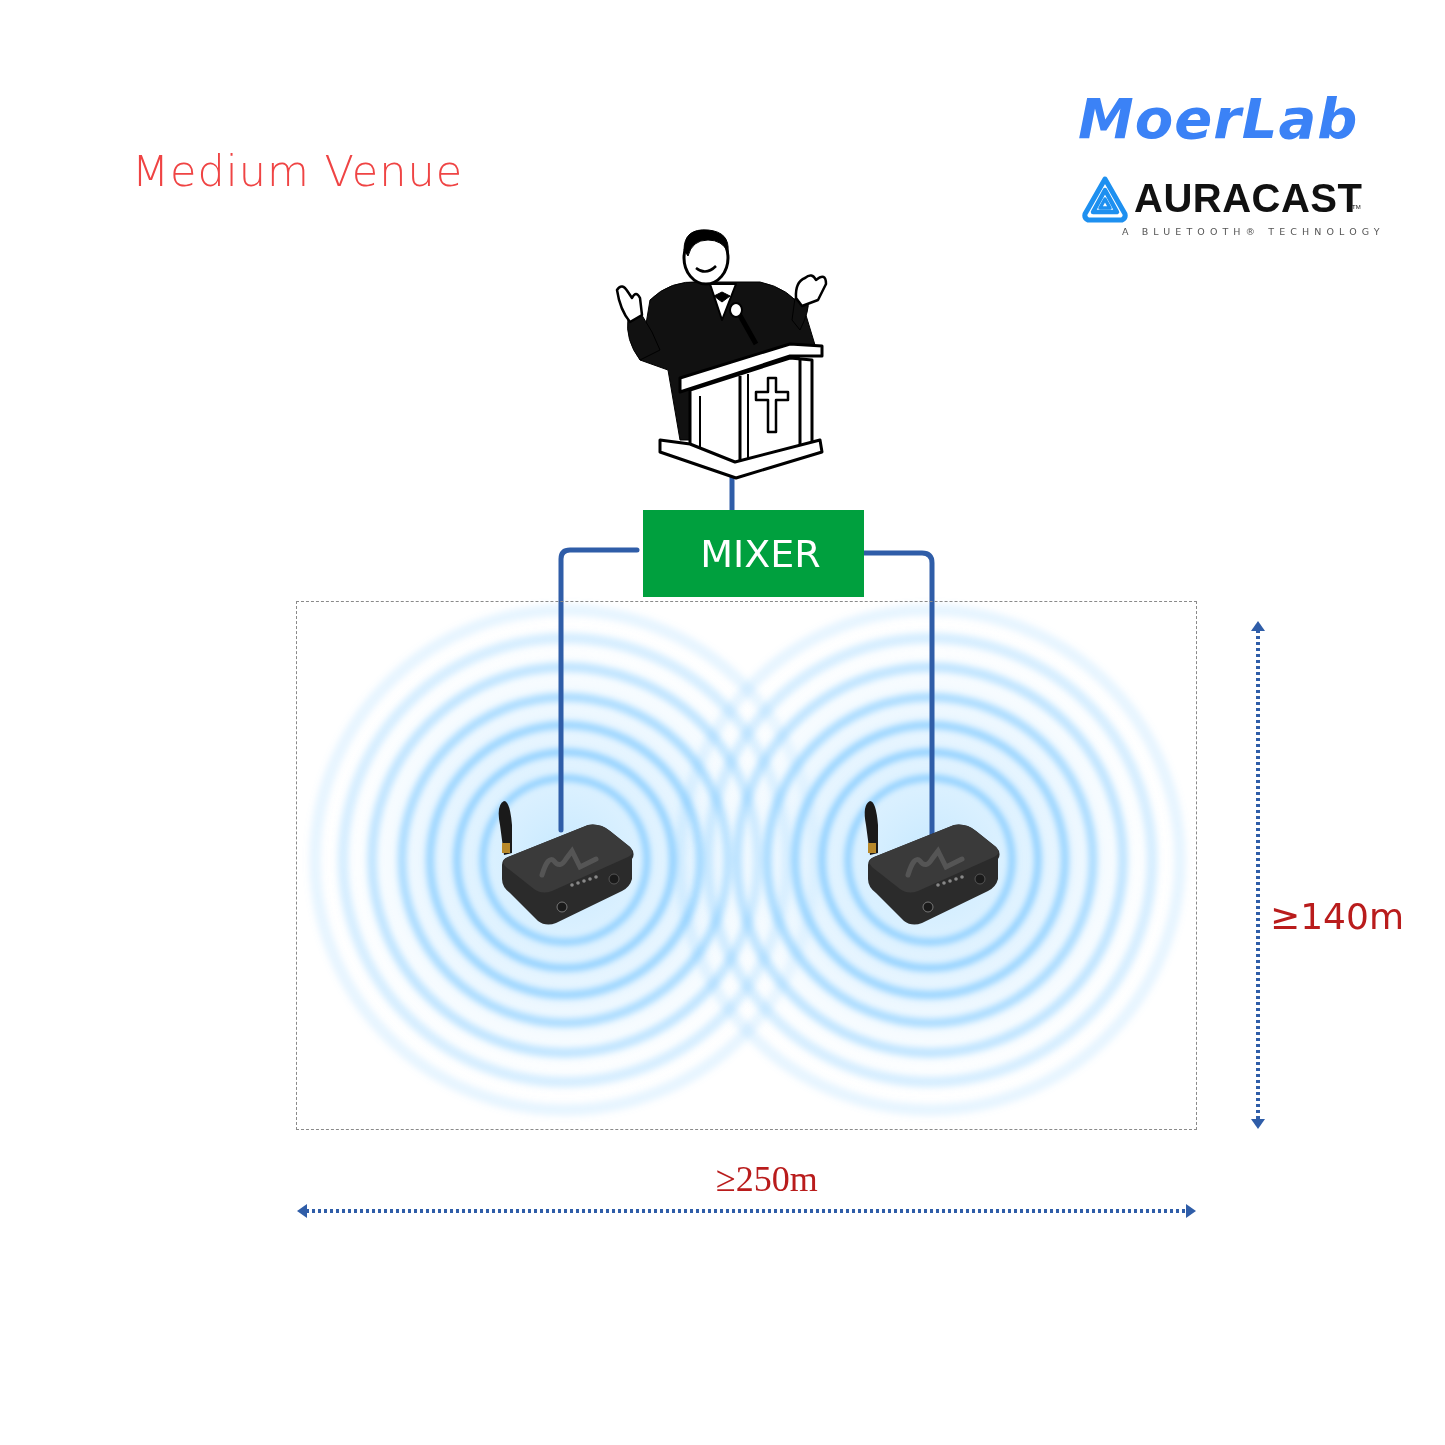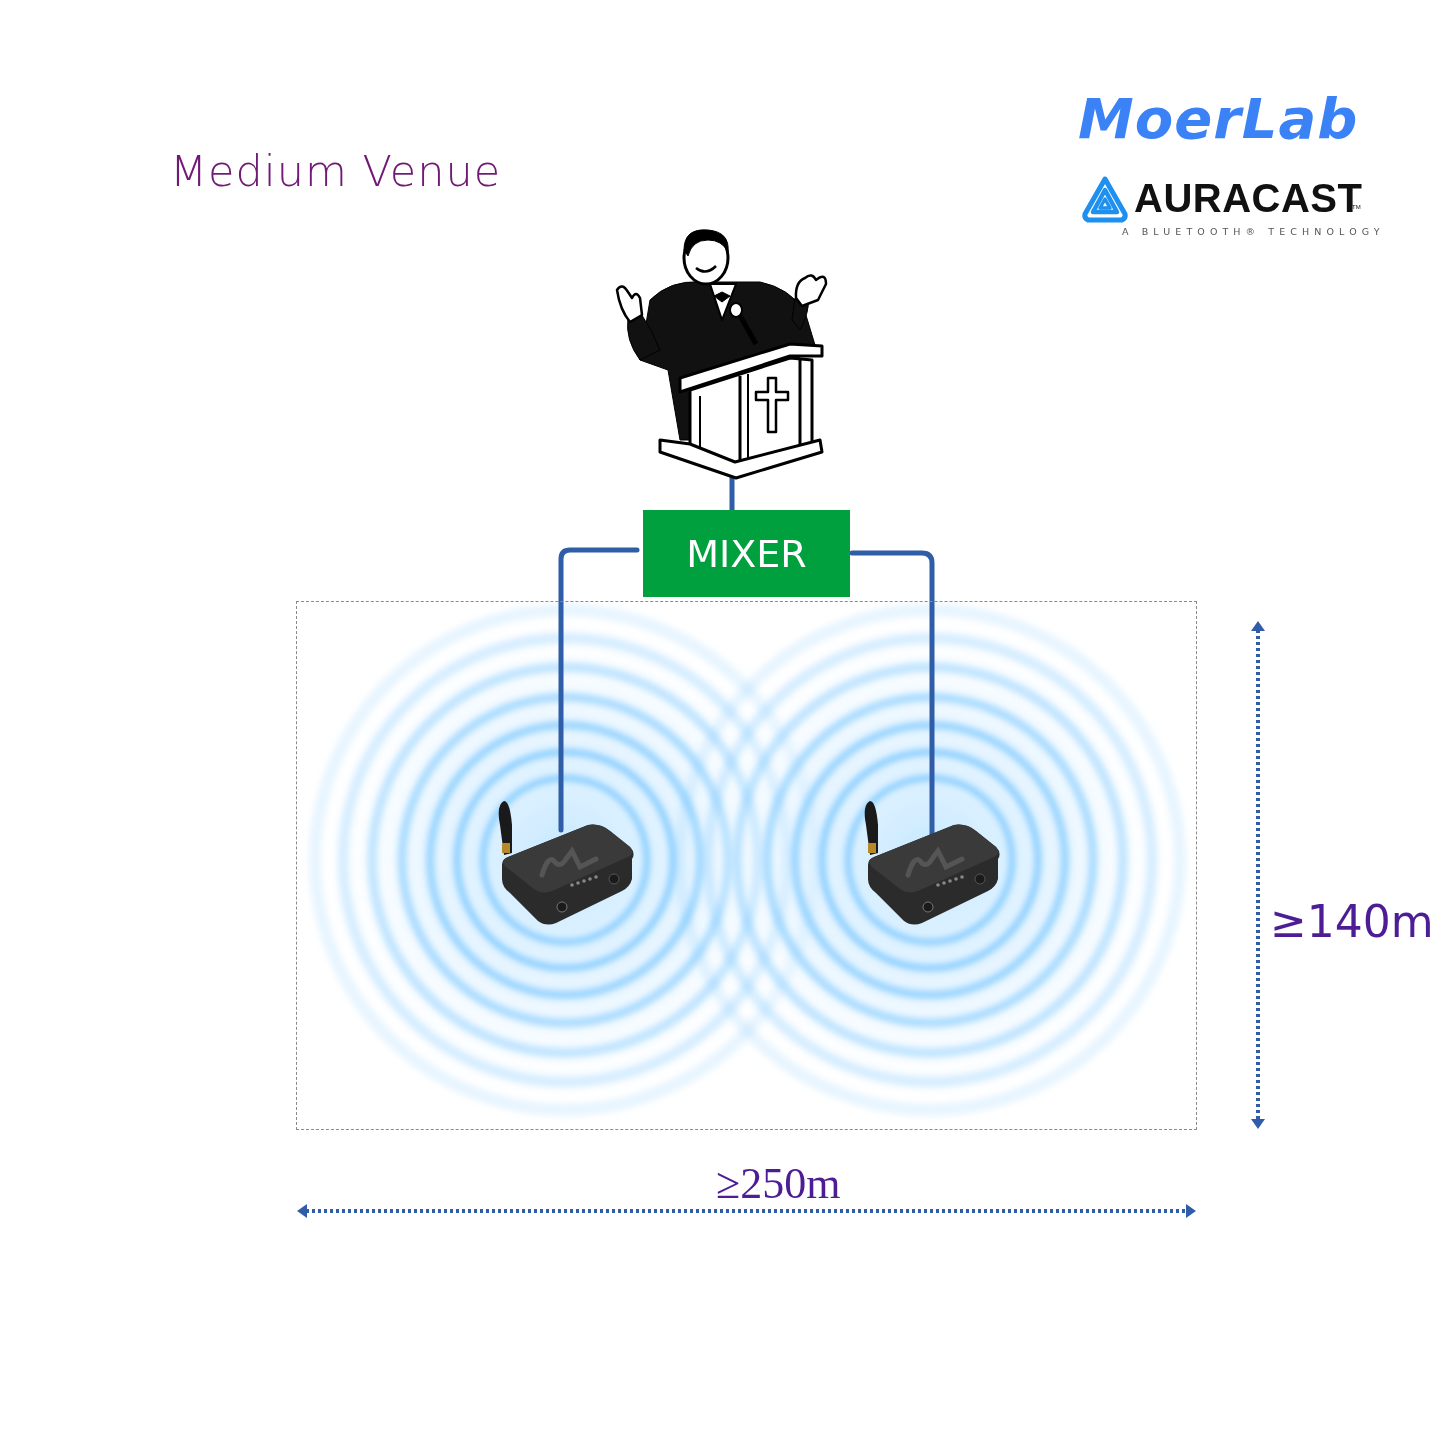--- a/index.html
+++ b/index.html
@@ -1,28 +1,28 @@
 <!DOCTYPE html>
 <html><head>
 <meta charset="utf-8">
 <style>
   html, body { margin:0; padding:0; background:#ffffff; }
   body { width:1445px; height:1445px; position:relative; overflow:hidden;
          font-family:"Liberation Sans", "DejaVu Sans", sans-serif; }
   .abs { position:absolute; }
-  #title { left:132px; top:146px; font-size:43px; color:#701a75; font-family:"DejaVu Sans", sans-serif; font-weight:300; letter-spacing:1px;margin-left:38px; }
+  #title { left:132px; top:146px; font-size:43px; color:#ef4444; font-family:"DejaVu Sans", sans-serif; font-weight:300; letter-spacing:1px; }
   #brand { left:1078px; top:86px; font-size:56px; color:#3b82f6; font-family:"DejaVu Sans", sans-serif; font-weight:bold; letter-spacing:1px; font-style:italic; }
   #auracast { left:1082px; top:174px; width:290px; height:70px; }
   #auracast .word { position:absolute; left:52px; top:2px; font-size:40px; font-weight:bold; color:#111; letter-spacing:0.5px; font-family:"Liberation Sans", sans-serif; }
   #auracast .tm { position:absolute; left:270px; top:30px; font-size:6px; color:#111; }
   #auracast .sub { position:absolute; left:0px; top:52px; font-size:9.5px; letter-spacing:5.1px; color:#555; font-family:"DejaVu Sans", sans-serif; white-space:nowrap;margin-left:40px; }
   #mixer { left:643px; top:510px; width:207px; height:87px; background:#00A03E; color:#fff; font-size:38px;
-           display:flex; align-items:center; justify-content:center; font-family:"DejaVu Sans", sans-serif; }
+           display:flex; align-items:center; justify-content:center; font-family:"DejaVu Sans", sans-serif;padding-left:14px; }
   #venue { left:296px; top:601px; width:901px; height:529px; border:1.5px dashed #8a8a8a; box-sizing:border-box; }
-  .dim-label { font-size:44px; color:#4c1d95; font-family:"DejaVu Sans", sans-serif; }
+  .dim-label { font-size:36px; color:#b91c1c; font-family:"DejaVu Sans", sans-serif; }
   #dim-h-label { left:716px; top:1158px;font-family:Liberation Serif, serif; }
   #dim-v-label { left:1270px; top:896px; }
 </style>
 </head>
 <body>
 
 <div id="title" class="abs">Medium Venue</div>
 
 <div id="brand" class="abs">MoerLab</div>
 <div id="auracast" class="abs">

